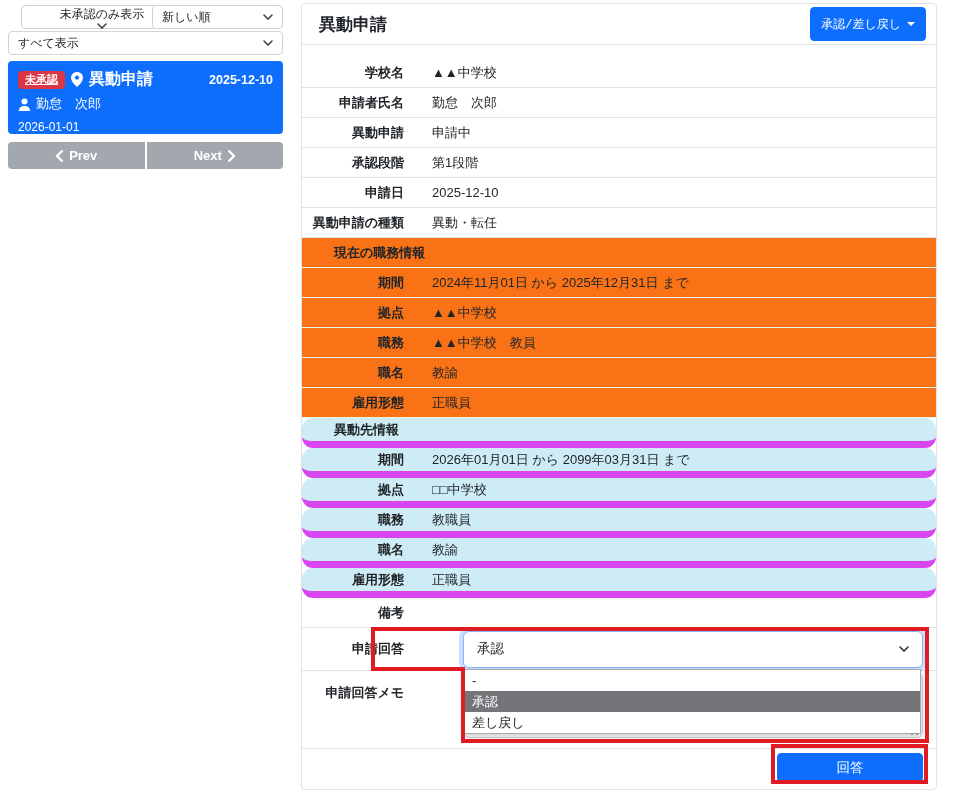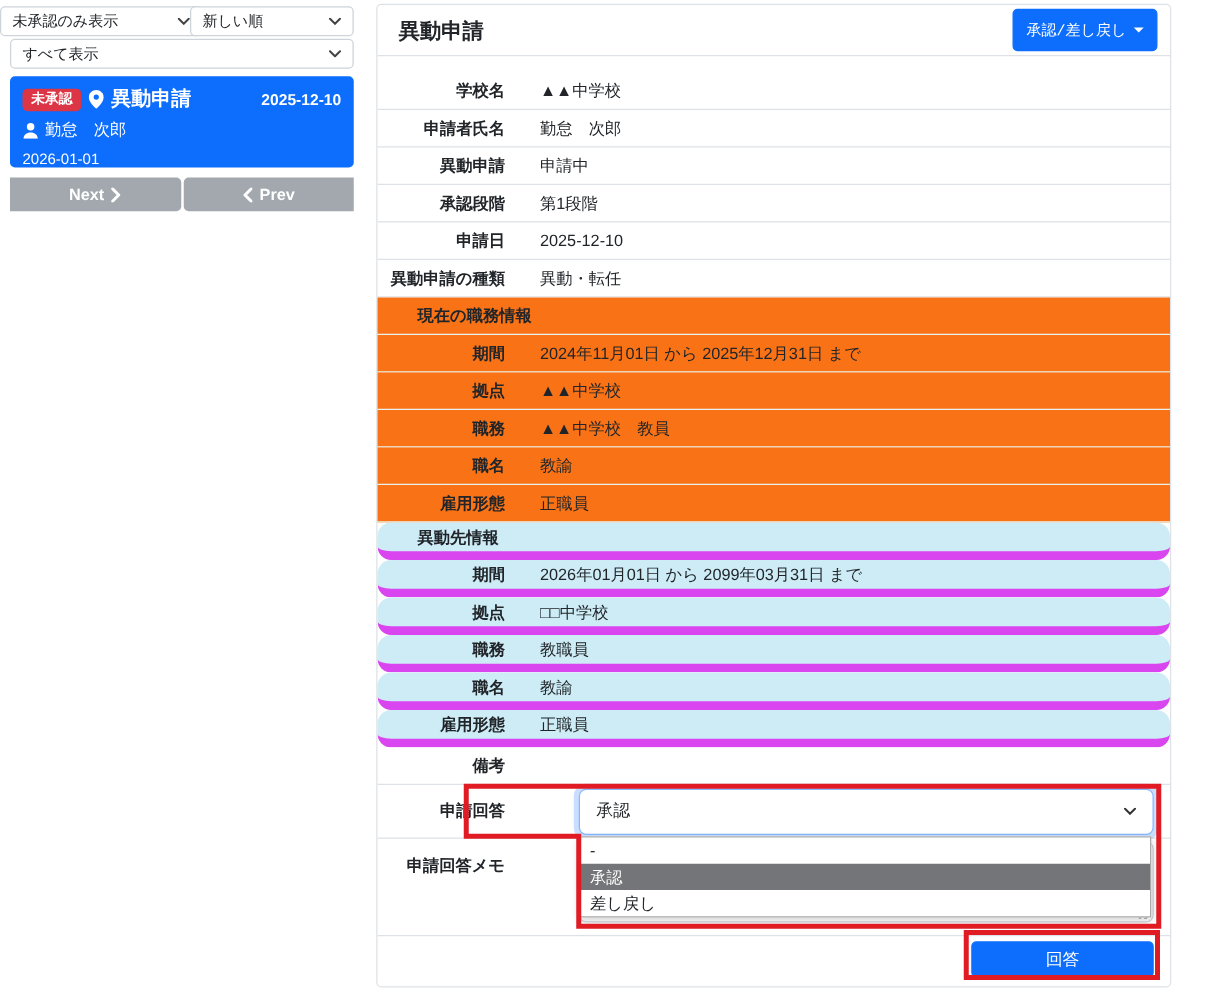--- a/index.html
+++ b/index.html
@@ -14,21 +14,21 @@
     display:flex; align-items:center; justify-content:space-between; padding:0 9px; font-size:12px; color:#212529;
   }
   .chev { width:10px; height:6px; flex:none; }
   .side-card {
     position:absolute; left:8px; top:61px; width:275px; height:73px; background:#0d6efd;
     border-radius:4px; color:#fff; padding:8px 10px;
   }
   .sc-row1 { display:flex; align-items:center; gap:6px; }
   .badge-red {
     background:#dc3545; color:#fff; font-size:11px; font-weight:bold; line-height:1;
-    padding:3px 7px 4px; border-radius:4px; flex:none;
+    padding:3px 7px 4px; border-radius:4px; flex:none;text-decoration:underline;
   }
   .sc-title { font-size:16px; font-weight:bold; }
   .sc-date  { margin-left:auto; font-size:12.5px; font-weight:bold; }
   .sc-row2 { display:flex; align-items:center; gap:5px; margin-top:5px; font-size:13px; }
   .sc-row3 { margin-top:7px; font-size:12px; font-weight:normal; }
   .pager { position:absolute; left:8px; top:142px; width:275px; height:27px; display:flex; gap:2px; }
   .pager-btn {
     flex:1; background:#a2a8ad; color:#fff; font-size:13px; font-weight:bold; border:none;
     display:flex; align-items:center; justify-content:center; gap:6px; cursor:pointer;
   }
@@ -90,21 +90,21 @@
   .opt.hl { background:#737578; color:#fff; }
   
   .annot { position:absolute; left:0; top:0; width:964px; height:800px; pointer-events:none; z-index:10; }
 </style>
 </head>
 <body>
 
 <div id="page">
 
   <div>
-    <div class="fake-select" style="left:0; top:5px; width:162px;">
+    <div class="fake-select" style="left:21px; top:5px; width:162px;flex-direction:column;">
       <span>未承認のみ表示</span>
       <svg class="chev" viewBox="0 0 10 6">
           <path d="M1 1l4 4 4-4" fill="none" stroke="#444" stroke-width="1.6" stroke-linecap="round"></path>
         </svg>
     </div>
     <div class="fake-select" style="left:152px; top:5px; width:131px;">
       <span>新しい順</span>
       <svg class="chev" viewBox="0 0 10 6">
           <path d="M1 1l4 4 4-4" fill="none" stroke="#444" stroke-width="1.6" stroke-linecap="round"></path>
         </svg>
@@ -130,31 +130,31 @@
         <svg width="13" height="13" viewBox="0 0 13 13">
           <circle cx="6.5" cy="3.4" r="3" fill="#fff"></circle>
           <path d="M0.8 13c0-3.2 2.5-5.1 5.7-5.1s5.7 1.9 5.7 5.1z" fill="#fff"></path>
         </svg>
         <span>勤怠　次郎</span>
       </div>
       <div class="sc-row3">2026-01-01</div>
     </div>
 
     <div class="pager">
+      <button class="pager-btn prev">
+        <svg width="8" height="12" viewBox="0 0 8 12">
+            <path d="M7 1L2 6l5 5" fill="none" stroke="#fff" stroke-width="2.4" stroke-linecap="round" stroke-linejoin="round"></path>
+          </svg>
+        <span>Prev</span>
+      </button>
       <button class="pager-btn next">
         <span>Next</span>
         <svg width="8" height="12" viewBox="0 0 8 12">
             <path d="M1 1l5 5-5 5" fill="none" stroke="#fff" stroke-width="2.4" stroke-linecap="round" stroke-linejoin="round"></path>
           </svg>
-      </button>
-      <button class="pager-btn prev">
-        <svg width="8" height="12" viewBox="0 0 8 12">
-            <path d="M7 1L2 6l5 5" fill="none" stroke="#fff" stroke-width="2.4" stroke-linecap="round" stroke-linejoin="round"></path>
-          </svg>
-        <span>Prev</span>
       </button>
     </div>
   </div>
 
   <div class="panel">
     <div class="panel-header">
       <span class="panel-title">異動申請</span>
       <button class="action-btn">
         <span>承認/差し戻し</span>
         <span class="caret-down"></span>

